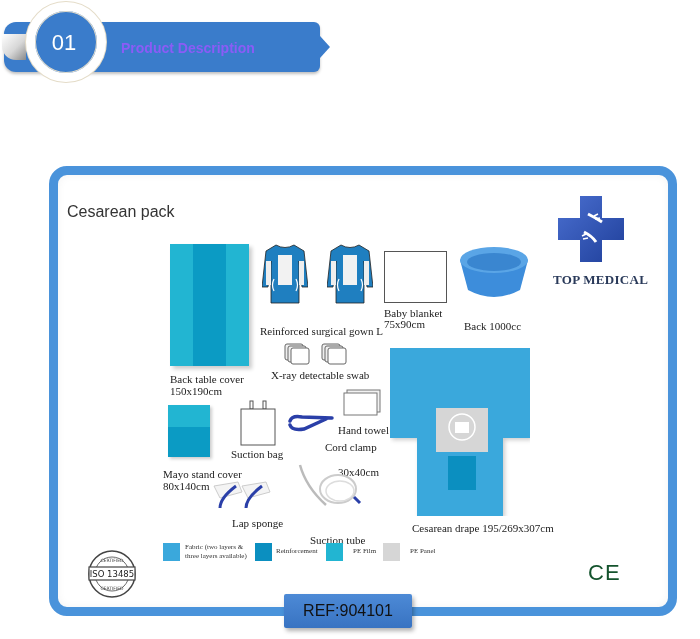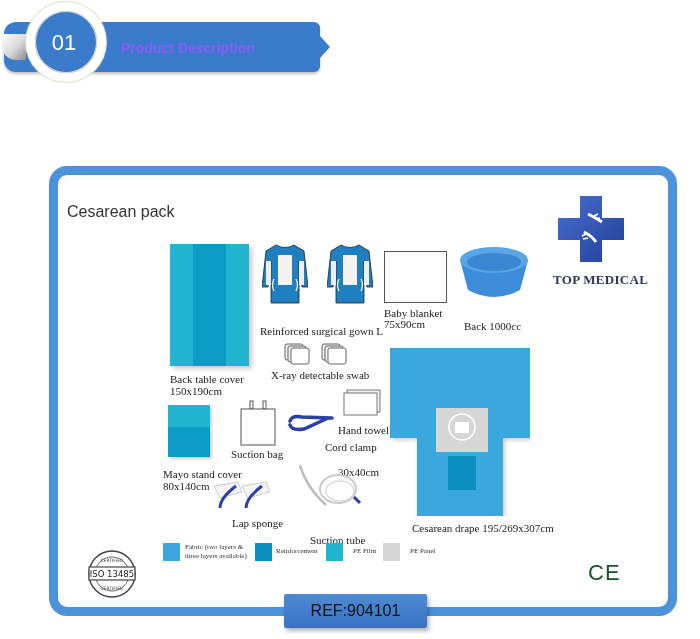--- a/index.html
+++ b/index.html
@@ -40,21 +40,21 @@
   .lap { position: absolute; left: 212px; top: 480px; width: 62px; height: 30px; }
   .tube { position: absolute; left: 298px; top: 463px; width: 64px; height: 50px; }
 
   
   .legend-sw { position: absolute; top: 543px; width: 17px; height: 18px; }
   .legend-txt { position: absolute; top: 543px; font-size: 7px; color: #333; line-height: 9px; }
 
   .iso { position: absolute; left: 87px; top: 549px; width: 50px; height: 50px; }
   .ce { position: absolute; left: 588px; top: 560px; font-family: Liberation Sans, sans-serif; font-size: 22px; color: #14532d; letter-spacing: 1px; }
 
-  .ref { position: absolute; left: 284px; top: 594px; width: 143px; height: 34px; background: linear-gradient(#4d8ad6, #3873c2); border-radius: 2px; box-shadow: 2px 3px 4px rgba(0,0,0,0.3); text-align: center; line-height: 34px; font-family: "Liberation Sans", sans-serif; font-size: 16px; color: #111; }
+  .ref { position: absolute; left: 284px; top: 594px; width: 128px; height: 34px; background: linear-gradient(#4d8ad6, #3873c2); border-radius: 2px; box-shadow: 2px 3px 4px rgba(0,0,0,0.3); text-align: center; line-height: 34px; font-family: "Liberation Sans", sans-serif; font-size: 16px; color: #111; }
 </style>
 </head>
 <body>
 
 <div class="ribbon">
   <div class="ribbon-notch"></div>
 </div>
 <div class="ribbon-curl"></div>
 <div class="ribbon-ring"></div>
 <div class="ribbon-num">01</div>

